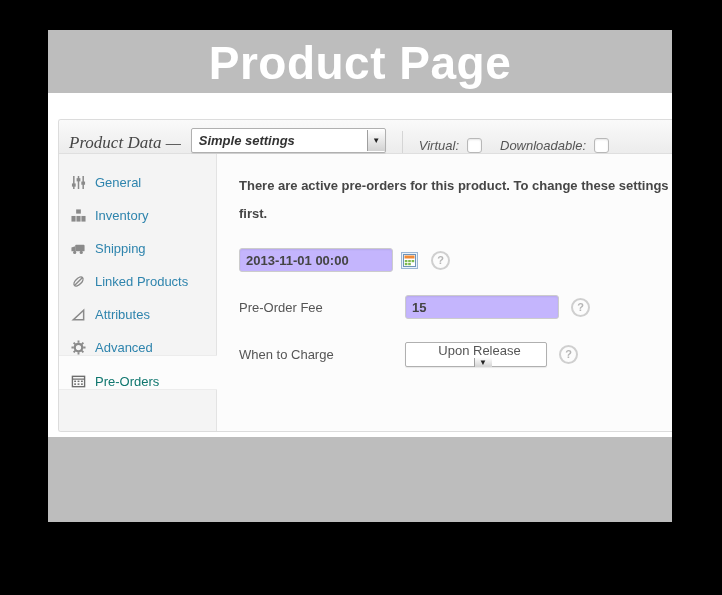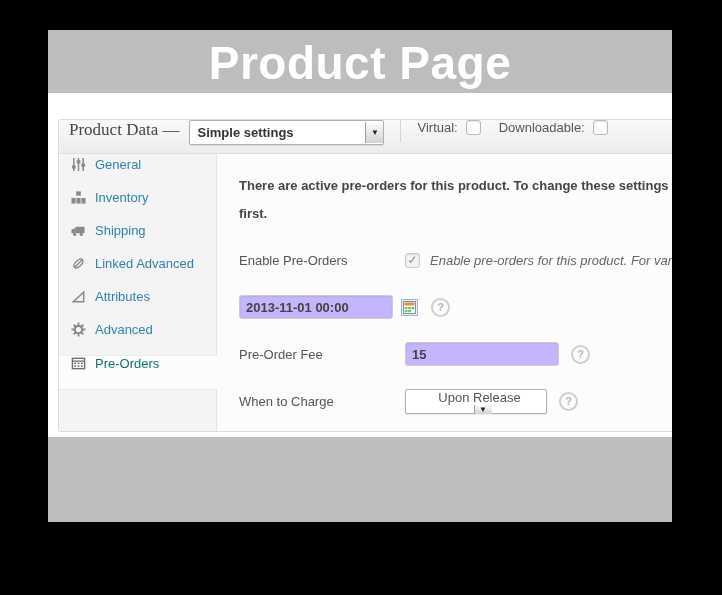--- a/index.html
+++ b/index.html
@@ -16,23 +16,23 @@
   .page{position:absolute;left:48px;top:93px;width:624px;height:344px;background:#ffffff;}
   .band-bottom{position:absolute;left:48px;top:437px;width:624px;height:85px;background:#bdbdbd;}
 
   
   .panel{
     position:absolute;left:10px;top:26px;right:0;height:311px;
     border:1px solid #dcdcdc;border-right:none;border-radius:3px 0 0 3px;
     background:#fcfcfc;overflow:hidden;display:flex;flex-direction:column;
   }
   .panel-header{
-    height:33px;flex:0 0 33px;display:flex;align-items:flex-start;
+    height:33px;flex:0 0 33px;display:flex;align-items:flex-end;
     background:linear-gradient(#fafafa,#ececec);border-bottom:1px solid #dfdfdf;
-    padding-left:10px;white-space:nowrap;
+    padding-left:10px;white-space:nowrap;font-style:italic;
   }
   .panel-title{
     font-family:"Liberation Serif",serif;font-size:17px;font-weight:normal;
     color:#464646;margin:0 10px 0 0;
   }
   .fake-select{
     height:23px;background:#fff;border:1px solid #b0b0b0;border-radius:2px;
     display:flex;align-items:center;justify-content:space-between;
     padding-left:7px;color:#333;box-shadow:0 1px 1px rgba(0,0,0,0.08);cursor:pointer;
   }
@@ -57,21 +57,21 @@
   }
   .cb.checked::after{content:"\2713";}
 
   
   .panel-body{flex:1;display:flex;min-height:0;}
   .tabs{
     width:157px;flex:0 0 157px;background:#f4f4f4;border-right:1px solid #e3e3e3;
     padding:3px 0 0 0;margin:0;list-style:none;
   }
   .tab{
-    height:33px;display:flex;align-items:flex-start;padding-left:11px;gap:9px;
+    height:33px;display:flex;align-items:flex-end;padding-left:11px;gap:9px;
     color:#2e84ad;cursor:pointer;
   }
   .tab .ticon{flex:0 0 16px;display:flex;align-items:center;justify-content:center;}
   .tab.active{
     background:#fcfcfc;margin-right:-1px;position:relative;z-index:1;
     border-top:1px solid #ececec;border-bottom:1px solid #ececec;color:#0f766e;
   }
   .content{
     flex:1;background:#fcfcfc;padding:18px 0 0 22px;overflow:hidden;position:relative;
   }
@@ -162,21 +162,21 @@
         </li>
         <li class="tab">
           <span class="ticon">
             <svg width="15" height="15" viewBox="0 0 16 16">
                 <g transform="rotate(45 8 8)" stroke="#8a8a8a" stroke-width="1.5" fill="none">
                   <ellipse cx="8" cy="8" rx="3.2" ry="6"></ellipse>
                   <line x1="8" y1="2" x2="8" y2="14"></line>
                 </g>
               </svg>
           </span>
-          <span>Linked Advanced</span>
+          <span>Linked Products</span>
         </li>
         <li class="tab">
           <span class="ticon">
             <svg width="15" height="15" viewBox="0 0 16 16">
                 <path d="M2.5 13.5 L13.5 13.5 L13.5 3.5 Z" fill="none" stroke="#8a8a8a" stroke-width="1.6"></path>
               </svg>
           </span>
           <span>Attributes</span>
         </li>
         <li class="tab">
@@ -212,25 +212,20 @@
                 </g>
               </svg>
           </span>
           <span>Pre-Orders</span>
         </li>
       </ul>
 
       <div class="content">
         <p class="notice"><span>There are active pre-orders for this product. To change these settings</span><br><span>first.</span></p>
 
-        <div class="frow">
-          <span class="flabel">Enable Pre-Orders</span>
-          <span class="cb checked"></span>
-          <span class="desc">Enable pre-orders for this product. For var</span>
-        </div>
 
         <div class="frow">
           <input class="txt" type="text" value="2013-11-01 00:00" style="">
           <span class="cal-btn">
             <svg width="17" height="17" viewBox="0 0 17 17">
                 <rect x="0.5" y="0.5" width="16" height="16" fill="#eaf2fa" stroke="#9ab6d4"></rect>
                 <rect x="2.5" y="2.5" width="12" height="12" fill="#fff" stroke="#6f94b8"></rect>
                 <rect x="3.5" y="3.5" width="10" height="3" fill="#f08a36"></rect>
                 <g fill="#7cb94e">
                   <rect x="3.8" y="8" width="2.6" height="2.2"></rect>

